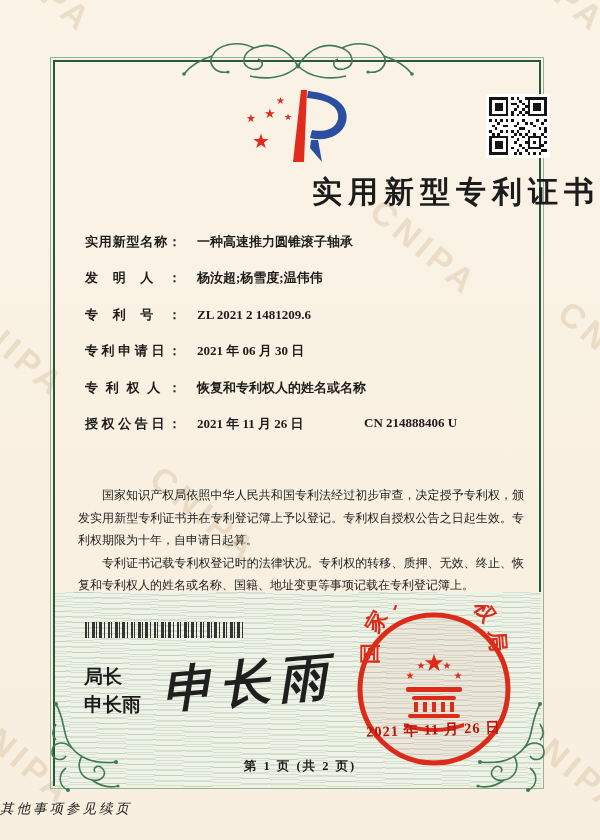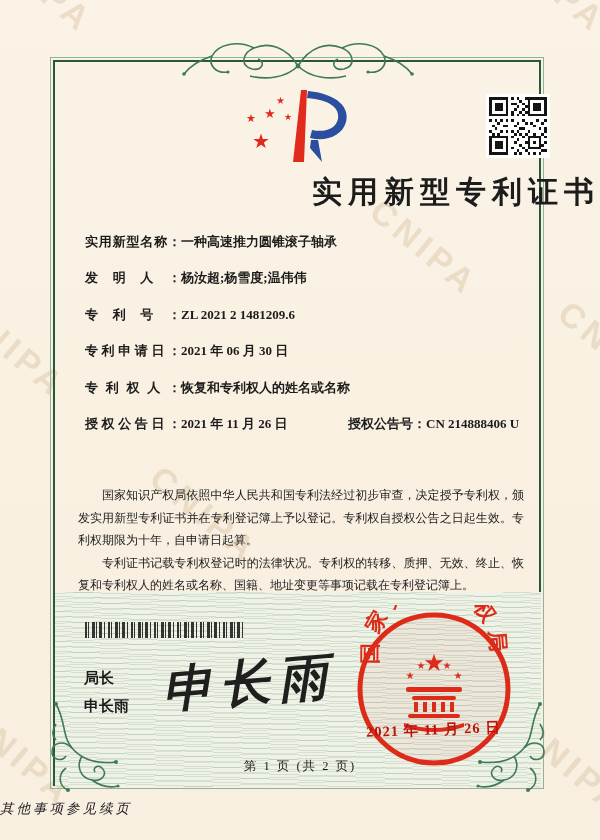--- a/index.html
+++ b/index.html
@@ -22,42 +22,42 @@
           #eff2e6;}
   .content{position:absolute;inset:0;z-index:4;}
   .certno{position:absolute;left:76px;top:88px;font-size:13.5px;letter-spacing:1px;}
   .logo{position:absolute;left:238px;top:86px;}
   .qr{position:absolute;left:486px;top:94px;width:58px;height:58px;background:#fff;padding:3px;}
   .title{position:absolute;left:0;right:0;top:172px;text-align:right;font-size:30px;
          font-weight:bold;letter-spacing:6px;padding-left:6px;}
   .fields{position:absolute;left:85px;top:233px;width:440px;}
   .frow{display:flex;align-items:baseline;height:36.4px;font-size:13px;font-weight:bold;position:relative;}
   .flabel{display:inline-block;width:96px;text-align:justify;text-align-last:justify;flex:0 0 96px;}
-  .fvalue{white-space:nowrap;}
+  .fvalue{white-space:nowrap;margin-left:16px;}
   .pair2{position:absolute;left:263px;top:0;display:flex;align-items:baseline;}
   .paras{position:absolute;left:78px;top:484px;width:446px;font-size:12px;line-height:22.5px;
          text-align:justify;}
   .paras p{margin:0;text-indent:2em;}
   .barcode{position:absolute;left:85px;top:622px;width:158px;height:16px;opacity:.88;
     background:repeating-linear-gradient(90deg,
       #1b1b1b 0 2px, rgba(0,0,0,0) 2px 3px,
       #1b1b1b 3px 4px, rgba(0,0,0,0) 4px 7px,
       #1b1b1b 7px 10px, rgba(0,0,0,0) 10px 11px,
       #1b1b1b 11px 12px, rgba(0,0,0,0) 12px 14px,
       #1b1b1b 14px 17px, rgba(0,0,0,0) 17px 19px,
       #1b1b1b 19px 20px, rgba(0,0,0,0) 20px 23px);}
-  .signoff{position:absolute;left:84px;top:664px;font-family:Liberation Serif, serif;
-           font-weight:bold;font-size:15px;line-height:28px;}
+  .signoff{position:absolute;left:84px;top:664px;font-family:Liberation Mono, monospace;
+           font-weight:bold;font-size:19px;line-height:28px;}
   .signature{position:absolute;left:162px;top:650px;font-size:50px;font-weight:bold;
              font-style:italic;letter-spacing:8px;color:#1f1f1f;transform:rotate(-5deg);
              font-family:"DejaVu Serif",serif;}
   .seal{position:absolute;left:350px;top:605px;}
   .sealdate{position:absolute;left:366px;top:720px;width:160px;font-size:14.5px;font-weight:bold;
             color:#bb150b;letter-spacing:1px;transform:rotate(-2deg);white-space:nowrap;}
-  .pageno{position:absolute;left:0;right:0;top:758px;text-align:center;font-size:12.5px;letter-spacing:2px;}
+  .pageno{position:absolute;left:0;right:0;top:758px;text-align:center;font-size:12.5px;letter-spacing:2px;font-weight:bold;}
   .contnote{position:absolute;left:0;right:0;top:800px;text-align:left;font-size:13.5px;
             font-style:italic;letter-spacing:3px;}
   .orn{position:absolute;z-index:5;}
   svg{display:block;}
 </style>
 </head>
 <body>
 
 <div class="page">
 
@@ -193,21 +193,20 @@
         <span class="fvalue">2021 年 06 月 30 日</span>
       </div>
       <div class="frow">
         <span class="flabel">专利权人：</span>
         <span class="fvalue">恢复和专利权人的姓名或名称</span>
       </div>
       <div class="frow">
         <span class="flabel">授权公告日：</span>
         <span class="fvalue">2021 年 11 月 26 日</span>
         <span class="pair2">
-          <span style="font-weight:bold">授权公告号：</span>
           <span class="fvalue">CN 214888406 U</span>
         </span>
       </div>
     </div>
 
     <div class="paras">
       <p>国家知识产权局依照中华人民共和国专利法经过初步审查，决定授予专利权，颁发实用新型专利证书并在专利登记簿上予以登记。专利权自授权公告之日起生效。专利权期限为十年，自申请日起算。</p>
       <p>专利证书记载专利权登记时的法律状况。专利权的转移、质押、无效、终止、恢复和专利权人的姓名或名称、国籍、地址变更等事项记载在专利登记簿上。</p>
     </div>
 

